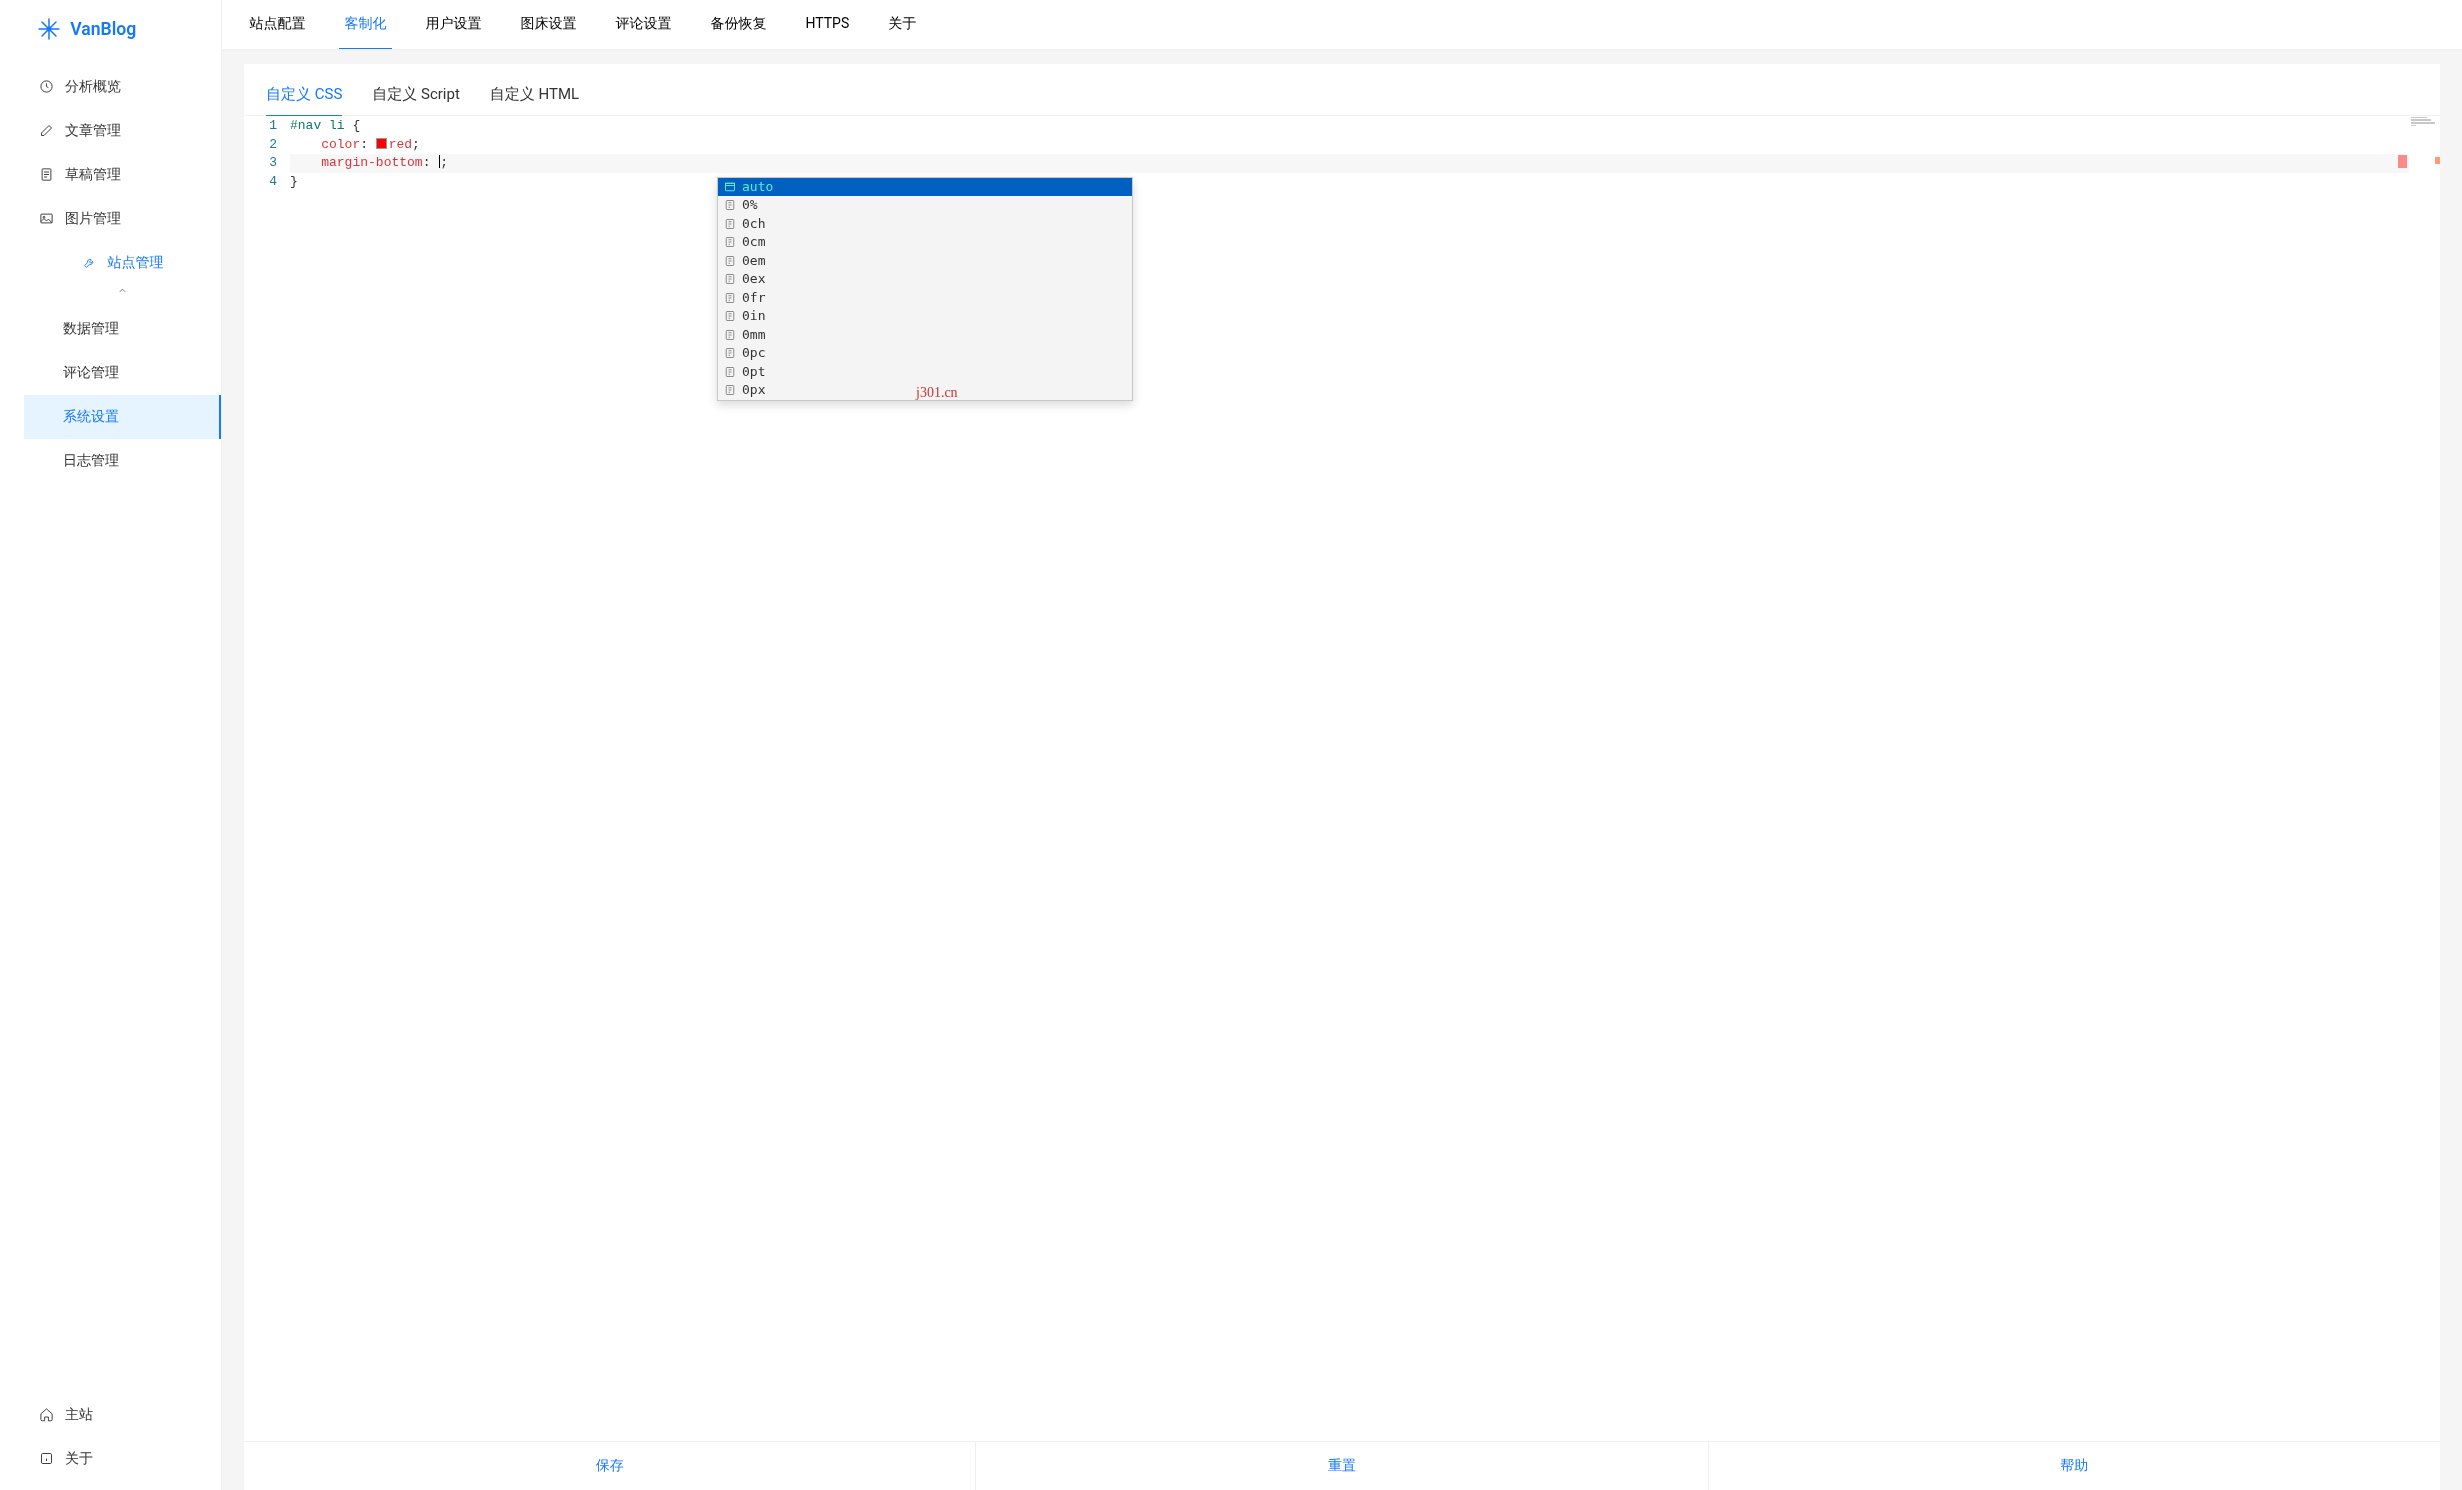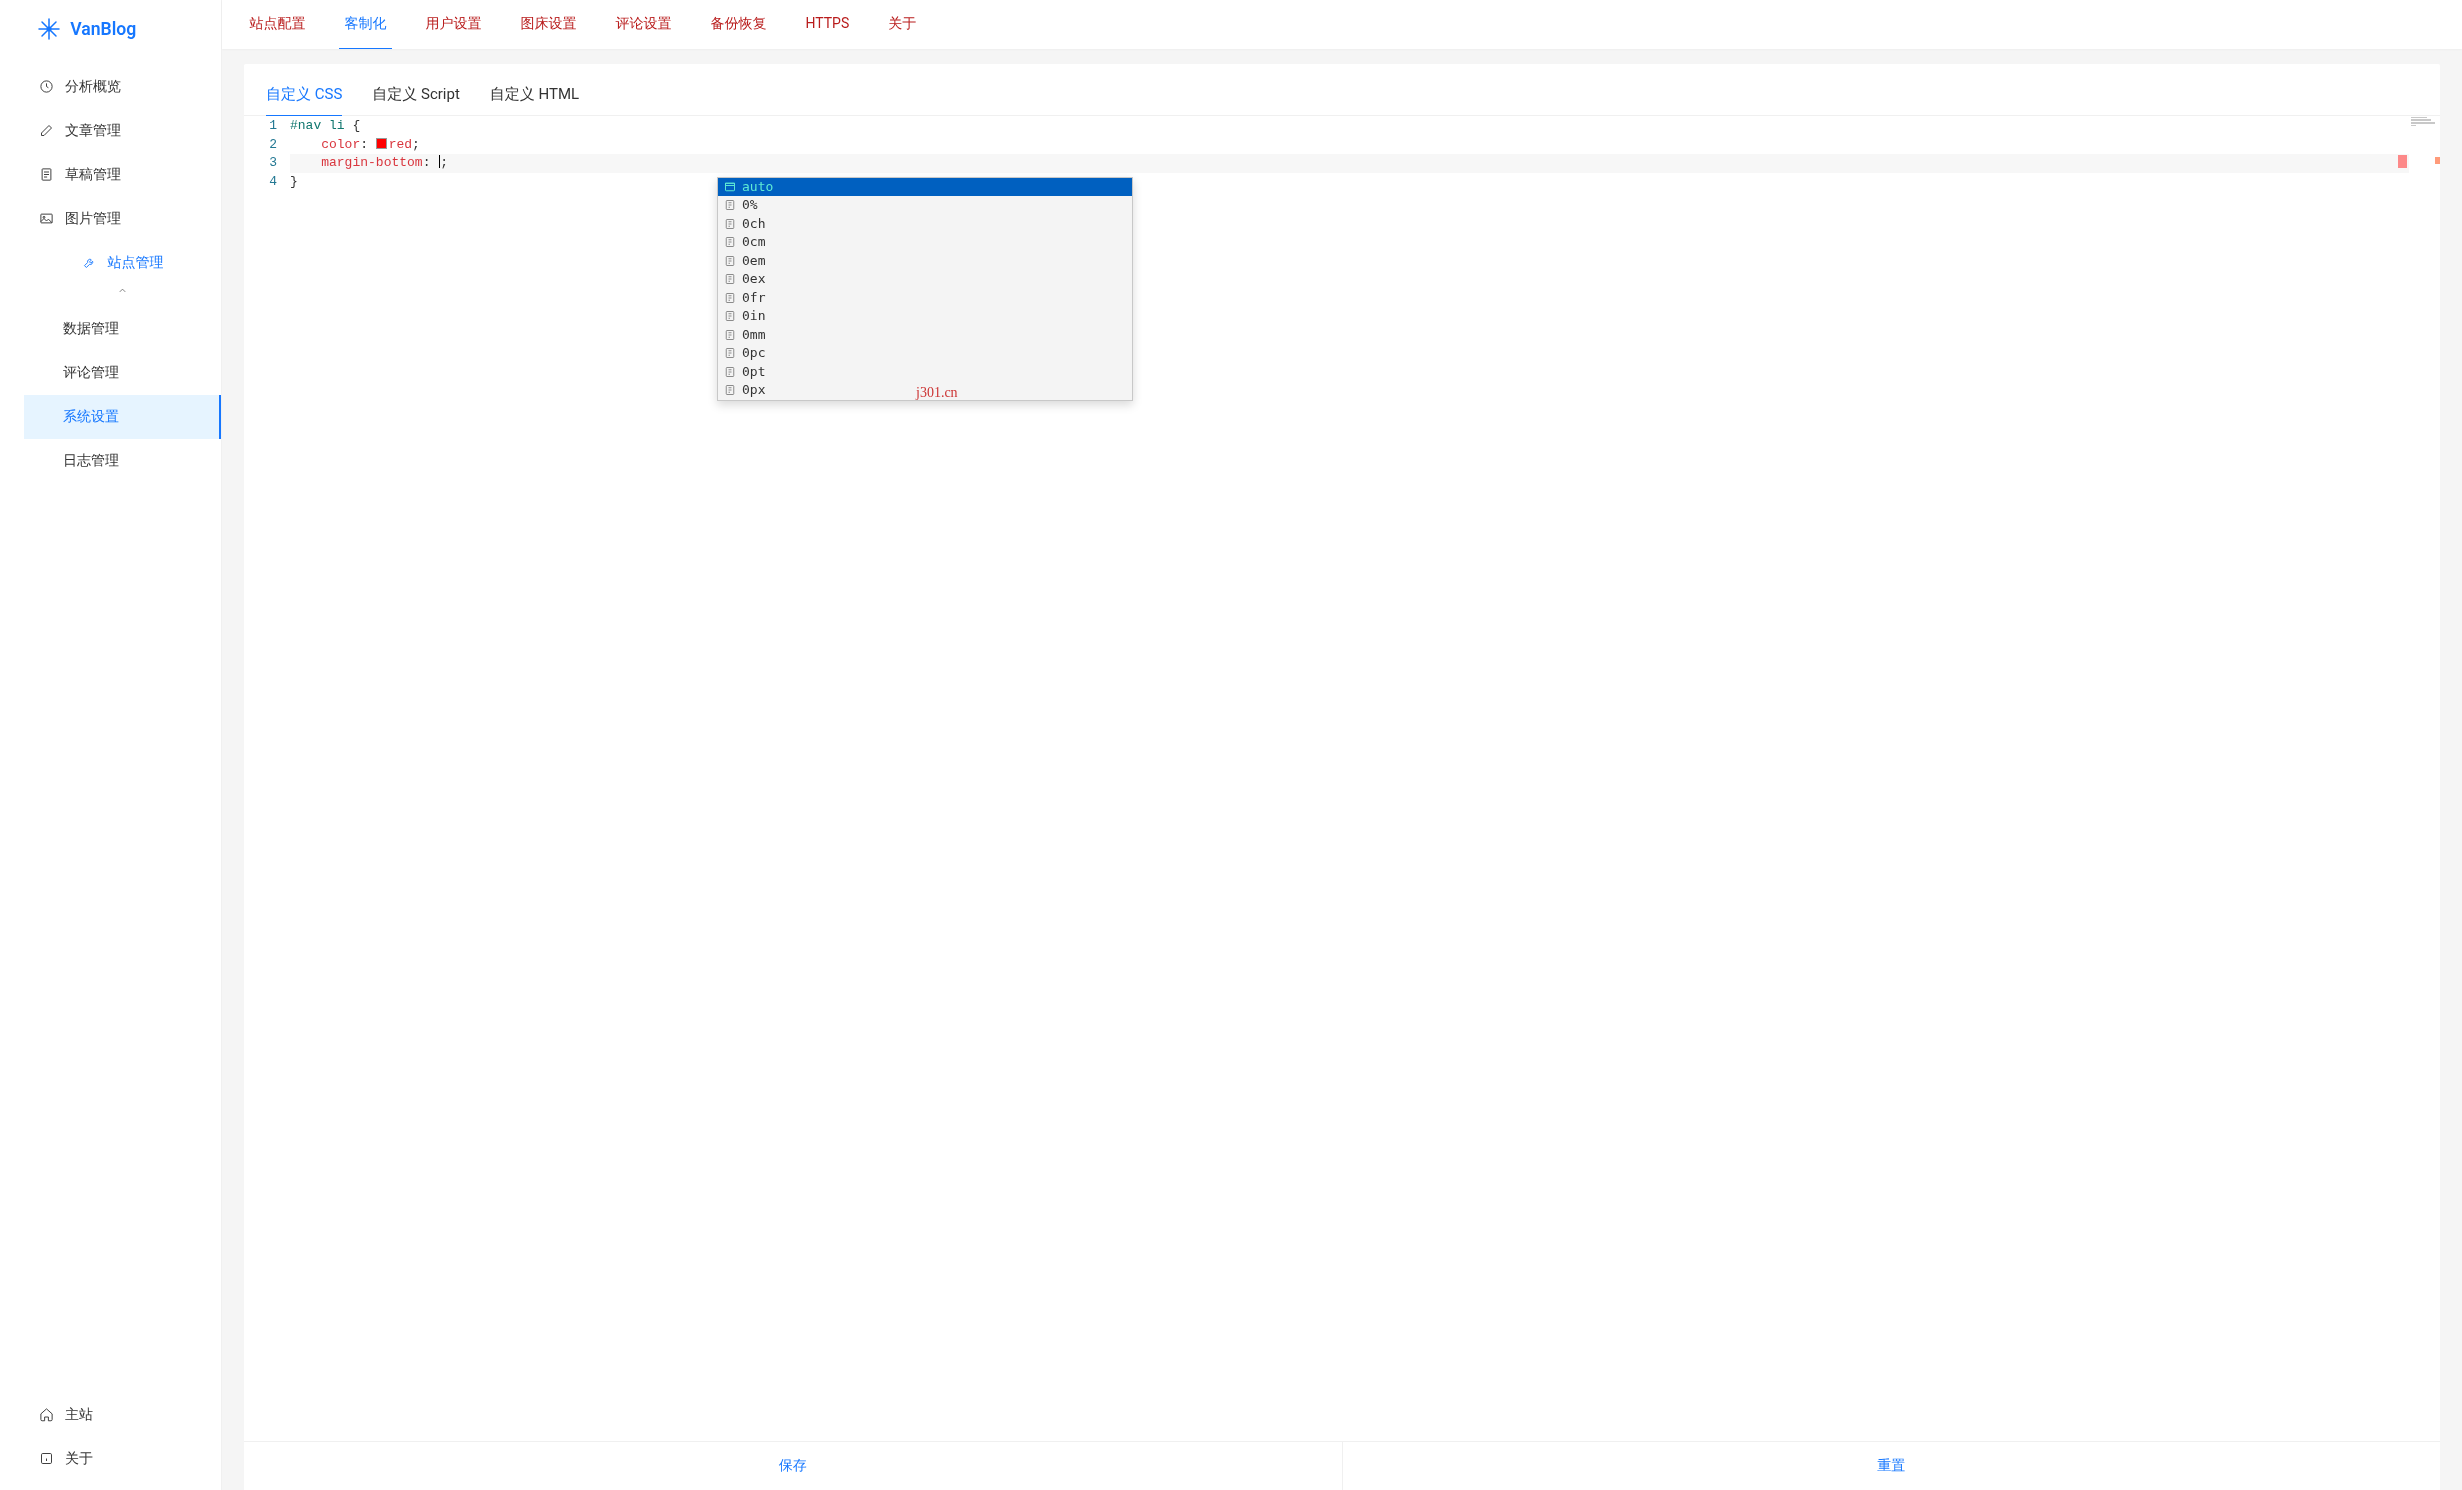--- a/index.html
+++ b/index.html
@@ -16,21 +16,21 @@
 .nav-item.active { background: #e6f4ff; color: #1677ff; border-right: 2.8px solid #1677ff; }
 .nav-item.group { color: #1677ff; justify-content: space-between; flex-direction: column; }
 .nav-item.group .grp-left { display: flex; align-items: center; gap: 11px; }
 .nav-icon { width: 15px; height: 15px; display: inline-flex; align-items: center; justify-content: center; }
 .nav-icon svg { width: 15px; height: 15px; stroke: currentColor; fill: none; stroke-width: 1.5; }
 .chev { width: 11px; height: 11px; }
 .chev svg { width: 11px; height: 11px; stroke: #666; fill: none; stroke-width: 1.8; }
 .nav-bottom { padding-bottom: 9.2px; }
 .main { flex: 1; display: flex; flex-direction: column; background: #f5f5f5; }
 .topbar { background: #fff; display: flex; padding: 0 22px; gap: 28px; box-shadow: 0 0.9px 1.8px rgba(0,0,0,0.03); }
-.top-tab { padding: 15px 5.5px; font-size: 14px; color: #b91c1c; cursor: pointer; border-bottom: 1.8px solid transparent; }
+.top-tab { padding: 15px 5.5px; font-size: 14px; color: #000000; cursor: pointer; border-bottom: 1.8px solid transparent; }
 .top-tab.active { color: #1677ff; border-bottom-color: #1677ff; }
 .content-wrap { flex: 1; padding: 15px 22px 0 22px; display: flex; flex-direction: column; justify-content: flex-end; }
 .card { background: #fff; flex: 1; display: flex; flex-direction: column; border-radius: 1.8px; position: relative; }
 .sub-tabs { display: flex; gap: 30px; padding: 15px 22px 0 22px; border-bottom: 0.9px solid #f0f0f0; }
 .sub-tab { padding: 5.5px 0 11px 0; font-size: 15px; color: #333; cursor: pointer; border-bottom: 1.8px solid transparent; margin-bottom: -0.9px; }
 .sub-tab.active { color: #1677ff; border-bottom-color: #1677ff; }
 .editor-area { flex: 1; position: relative; display: flex; font-family: Consolas, Monaco, "Courier New", monospace; font-size: 13px; line-height: 18.5px; }
 .gutter { width: 46px; text-align: right; color: #237893; padding: 1.8px 13px 1.8px 0; user-select: none; background: #fff; }
 .gutter div { height: 18.5px; }
 .code { flex: 1; padding: 1.8px 0; position: relative; }
@@ -312,18 +312,19 @@
             <div class="mm-line" style="width:24px"></div>
             <div class="mm-line" style="width:5.5px"></div>
             <div class="mm-hl"></div>
           </div>
           <div class="err-mark"></div>
         </div>
 
         <div class="footer-bar">
           <div class="footer-btn">保存</div>
           <div class="footer-btn">重置</div>
+          <div class="footer-btn">帮助</div>
         </div>
       </div>
     </div>
   </main>
 </div>
 
 
 </body></html>

